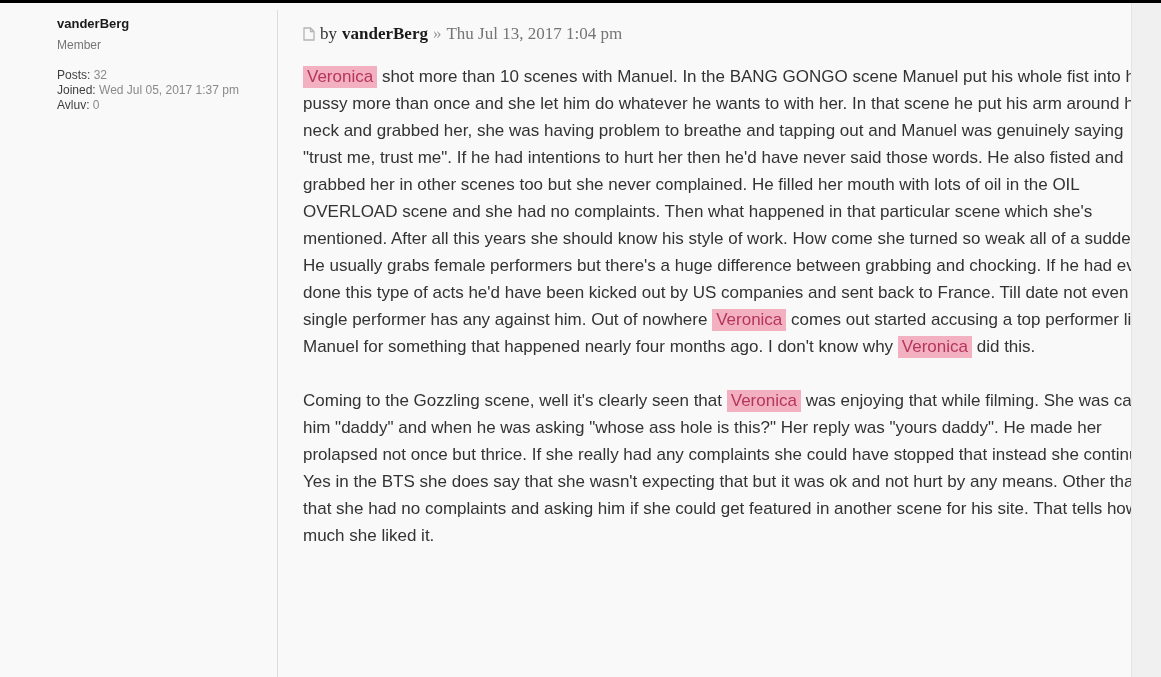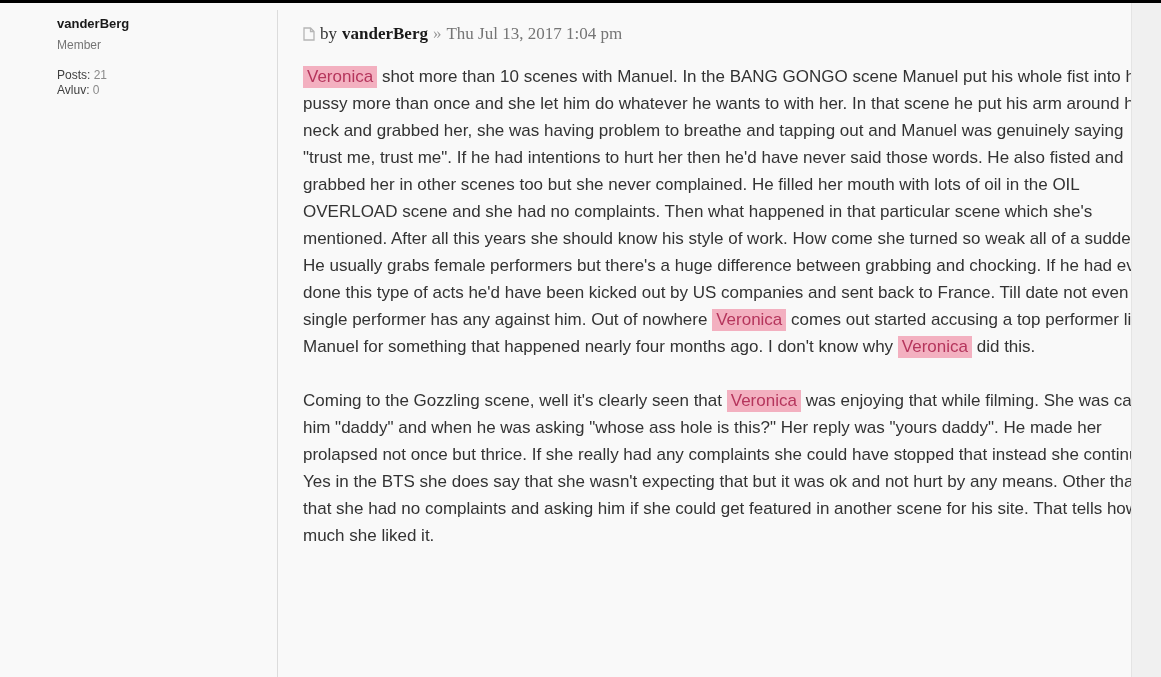--- a/index.html
+++ b/index.html
@@ -62,21 +62,22 @@
 <body>
 
 <div class="top-bar"></div>
 
 <div class="layout">
 
   <aside class="sidebar">
     <div class="username">vanderBerg</div>
     <div class="rank">Member</div>
     <div class="stats">
-        <div class="stat-row"><span class="stat-label">Posts: </span><span class="stat-value">21</span></div>
+        <div class="stat-row"><span class="stat-label">Posts: </span><span class="stat-value">32</span></div>
+        <div class="stat-row"><span class="stat-label">Joined: </span><span class="stat-value">Wed Jul 05, 2017 1:37 pm</span></div>
         <div class="stat-row"><span class="stat-label">Avluv: </span><span class="stat-value">0</span></div>
       </div>
   </aside>
 
   <div class="divider"></div>
 
   <main class="content">
     <div class="content-inner">
 
 

